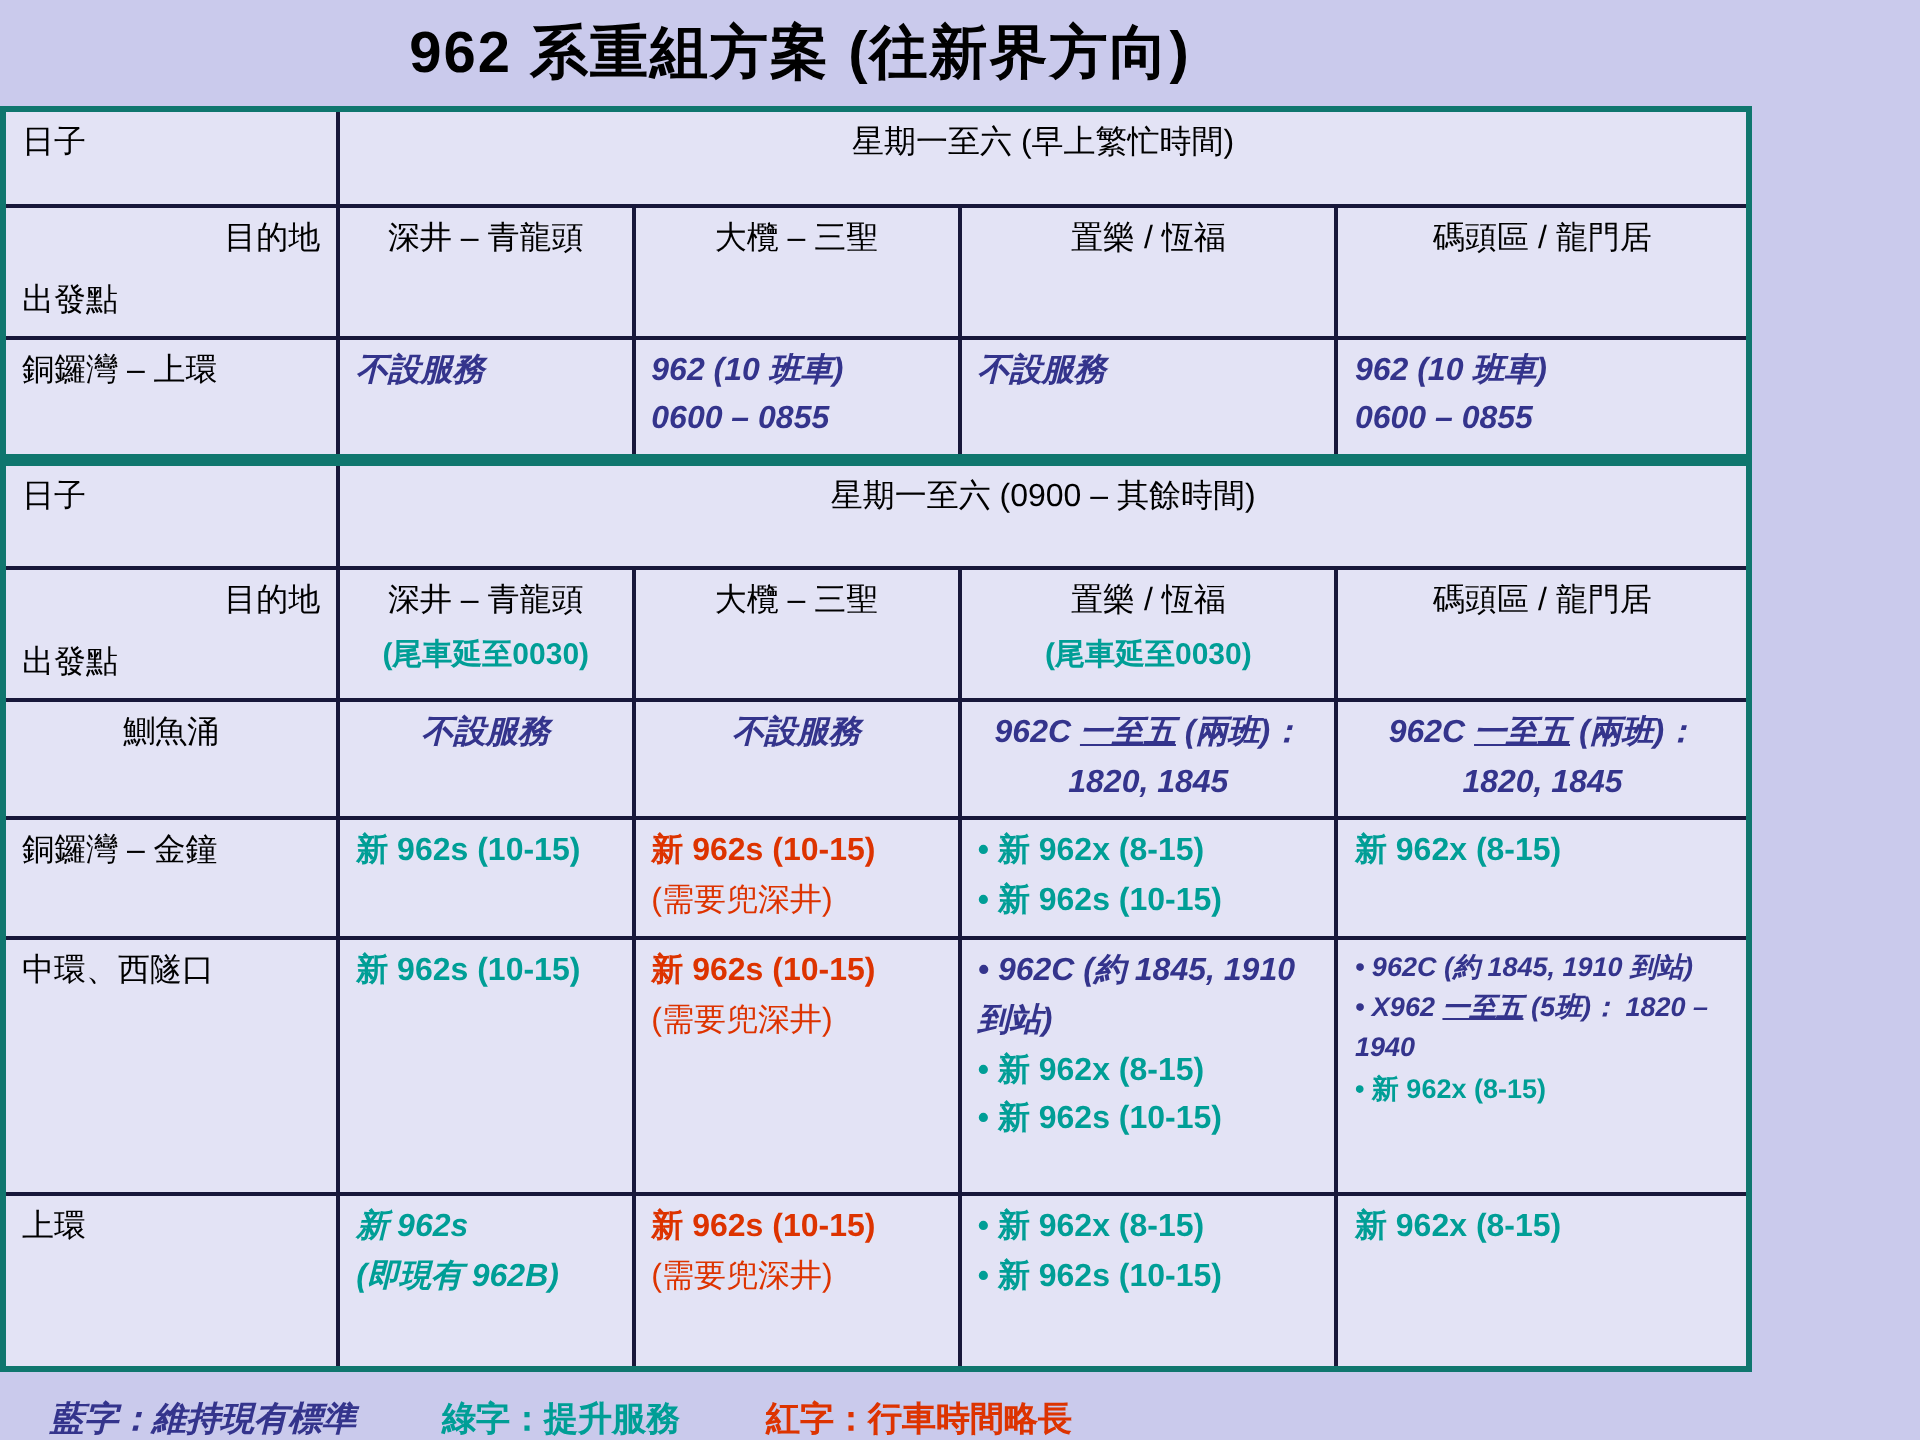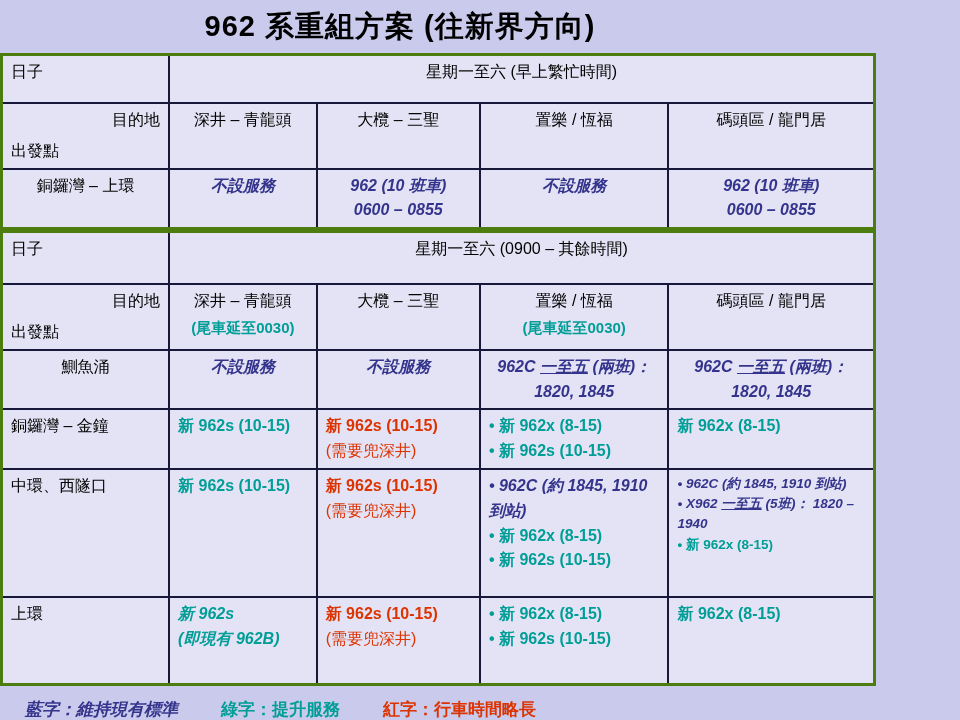--- a/index.html
+++ b/index.html
@@ -18,21 +18,21 @@
     padding-top:7px;
     margin:0 0 6px 0;
     letter-spacing:1px;
   }
   table.sched{
     border-collapse:collapse;
     table-layout:fixed;
     width:876px;
     margin:0 auto;
     background:#e3e3f5;
-    border:3px solid #4d7c0f;
+    border:3px solid #0f766e;
   }
   table.sched td{
     border:2px solid #18183a;
     padding:4px 8px;
     vertical-align:top;
     font-size:16px;
     line-height:1.55;
     overflow:hidden;
   }
   .t2{margin-top:15px;}
@@ -53,21 +53,21 @@
   td.small-cell div{font-size:13.5px;line-height:1.5;}
   .legend{
     display:flex;
     gap:43px;
     margin:12px 0 0 25px;
     font-size:17px;
   }
   
   tr.t1-hdr td{height:38px;}
   tr.t1-colhdr td{height:48px;}
-  tr.t1-data td{height:46px;text-align:center;}
+  tr.t1-data td{height:46px;}
   tr.t2-hdr td{height:42px;}
   tr.t2-colhdr td{height:44px;}
   tr.t2-r1 td{height:47px;text-align:center;}
   tr.t2-r2 td{height:46px;}
   tr.t2-r3 td{height:118px;}
   tr.t2-r4 td{height:77px;}
 </style>
 </head>
 <body>
 

